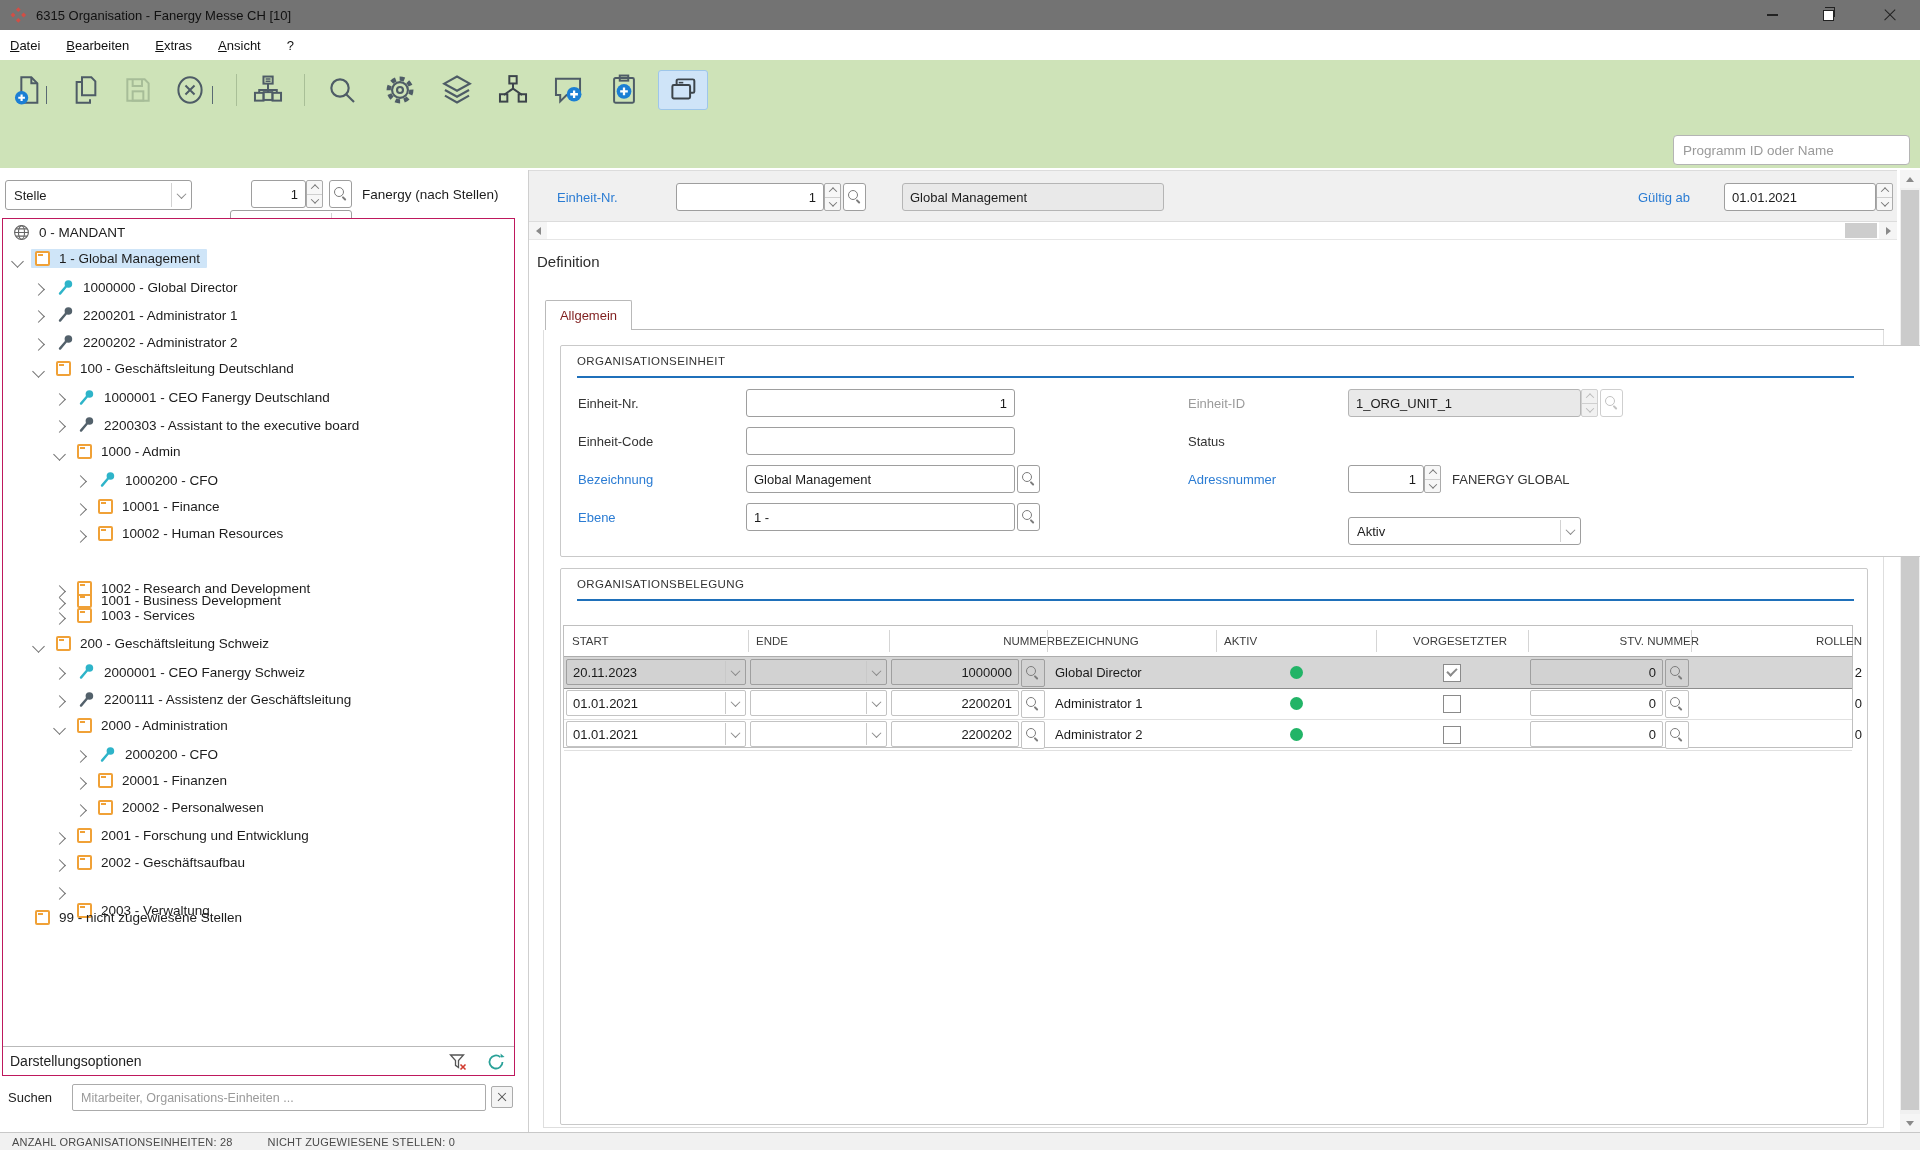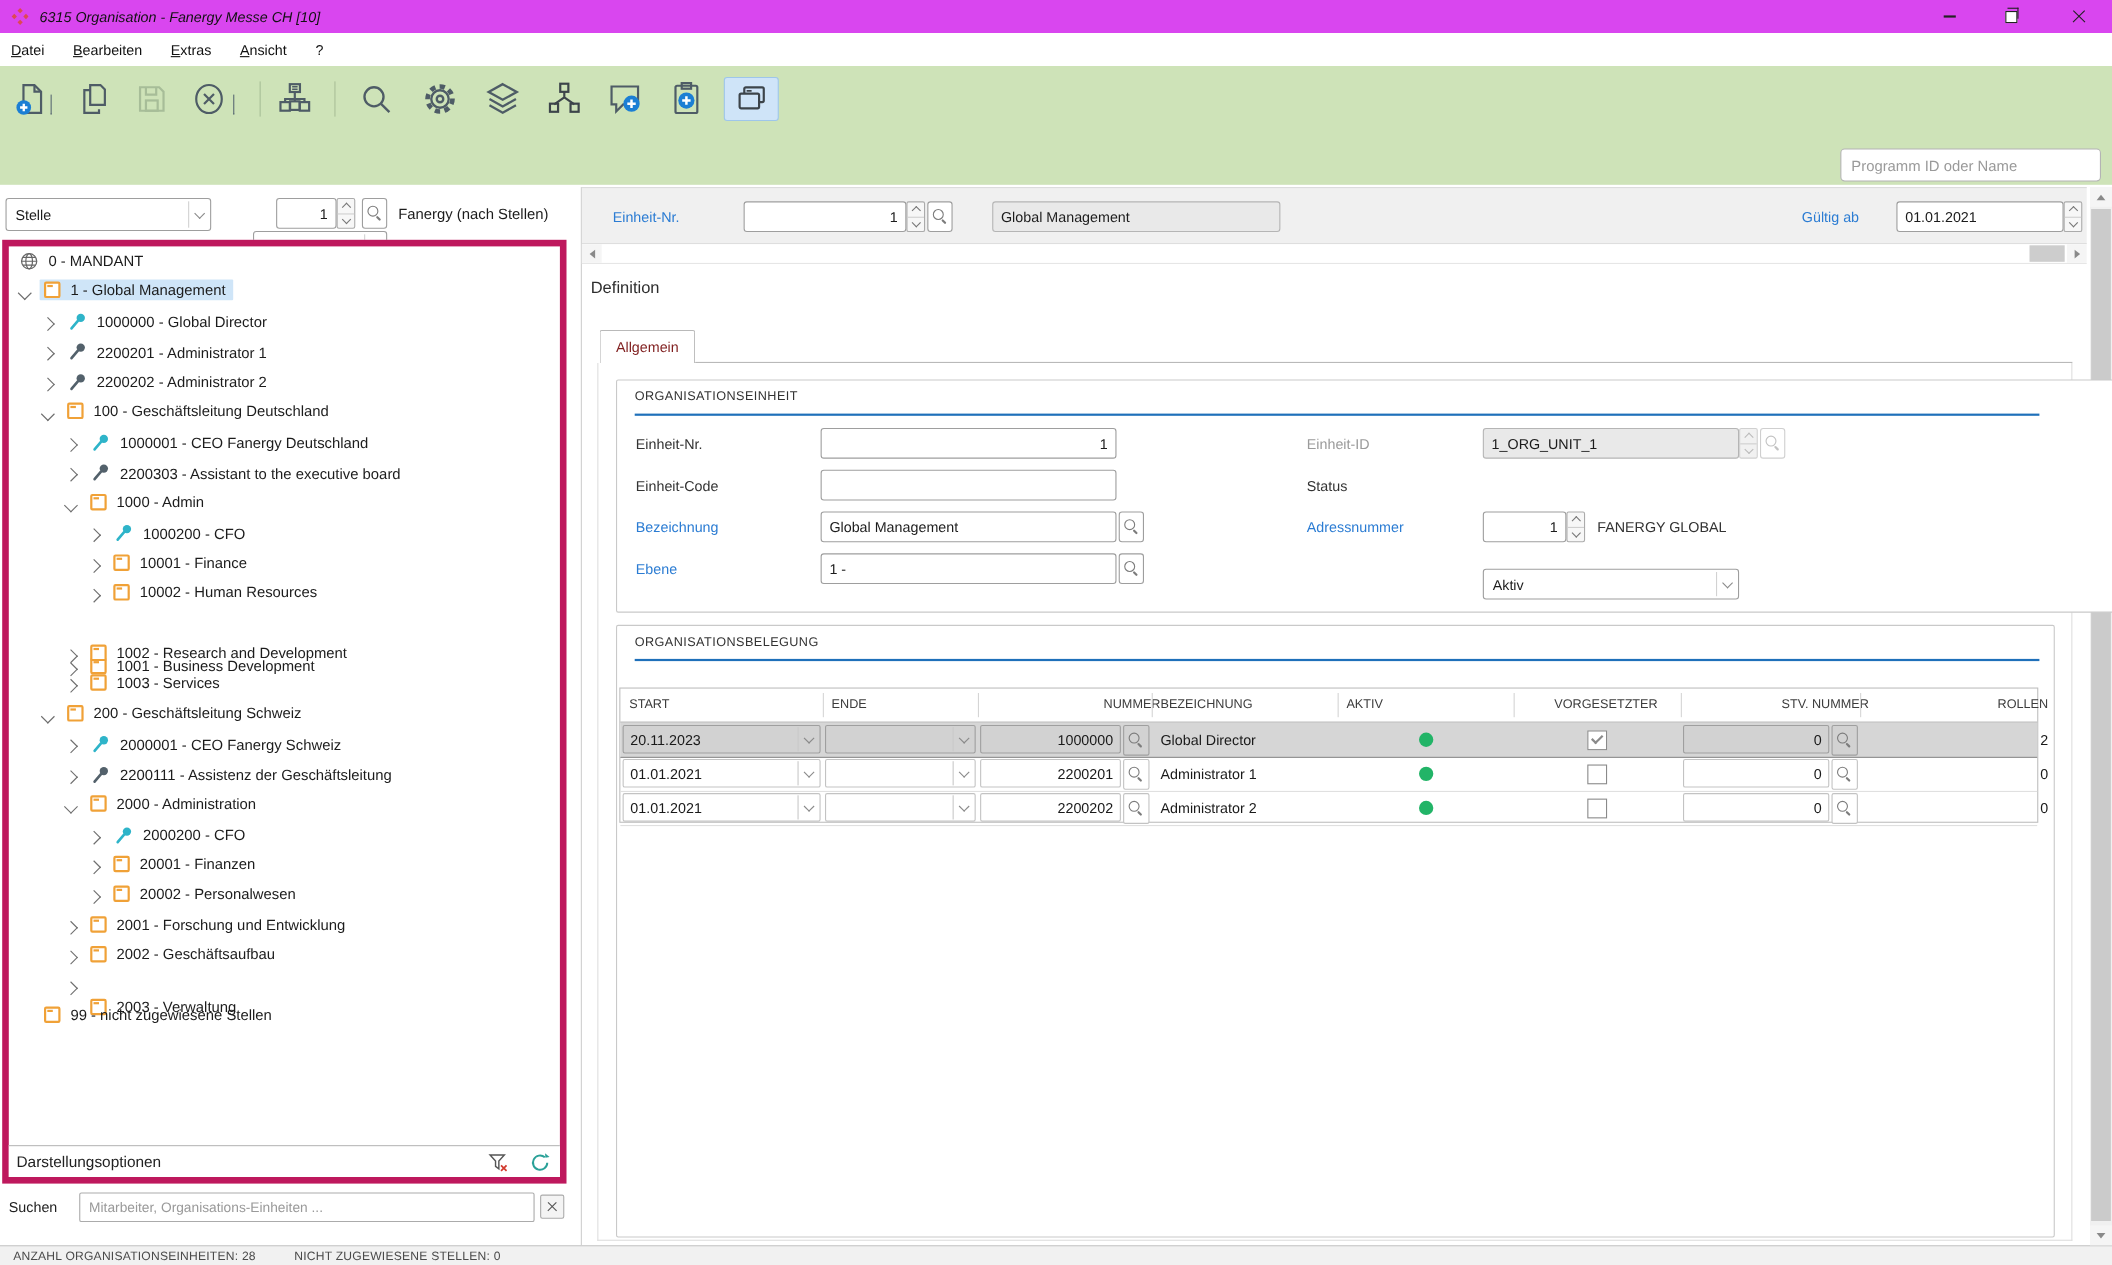--- a/index.html
+++ b/index.html
@@ -1,21 +1,21 @@
 <!DOCTYPE html>
 <html><head>
 <meta charset="utf-8">
 <style>
   html,body{margin:0;padding:0;}
   body{width:1920px;height:1150px;position:relative;overflow:hidden;background:#fff;
        font-family:"Liberation Sans",sans-serif;color:#222;}
   .abs{position:absolute;box-sizing:border-box;}
 
   
-  #titlebar{left:0;top:0;width:1920px;height:30px;background:#d946ef;font-style:italic;}
+  #titlebar{left:0;top:0;width:1920px;height:30px;background:#737373;}
   #title-text{left:36px;top:0;height:30px;display:flex;align-items:center;font-size:13px;color:#111;}
   .winbtn{top:0;width:46px;height:30px;display:flex;align-items:center;justify-content:center;}
   .minbar{width:11px;height:1.5px;background:#222;}
   .restore{position:relative;width:9px;height:9px;border:1.2px solid #222;background:#fff;}
   .restore::before{content:"";position:absolute;left:1.5px;top:-3.5px;width:9px;height:9px;border:1.2px solid #222;border-left:none;border-bottom:none;}
   .xbar{position:absolute;width:15px;height:1.4px;background:#222;left:50%;top:50%;}
   .x1{transform:translate(-50%,-50%) rotate(45deg);} .x2{transform:translate(-50%,-50%) rotate(-45deg);}
 
   
   #menubar{left:0;top:30px;width:1920px;height:30px;display:flex;align-items:center;padding-left:10px;gap:26px;box-sizing:border-box;}
@@ -55,21 +55,21 @@
   .magbtn.dis .mag::before{border-color:#c2c2c2;} .magbtn.dis .mag::after{background:#c2c2c2;}
   .lbl{font-size:13px;color:#333;white-space:nowrap;}
   .lbl.link{color:#2b7cd3;} .lbl.dis{color:#9b9b9b;}
   .combo{border:1px solid #9e9e9e;border-radius:3px;background:#fff;font-size:13px;color:#1c1c1c;
          display:flex;align-items:center;padding:0 0 0 8px;height:30px;position:relative;}
   .combo .cbtn{position:absolute;right:0;top:2px;bottom:2px;width:19px;border-left:1px solid #d2d2d2;
                display:flex;align-items:center;justify-content:center;}
   .cchev{width:6px;height:6px;border-right:1.4px solid #8a8a8a;border-bottom:1.4px solid #8a8a8a;transform:rotate(45deg) translate(-1px,-1px);}
 
   
-  #treebox{left:2px;top:218px;width:513px;height:858px;border:6px solid #be185d;background:#fff;}
+  #treebox{left:2px;top:218px;width:513px;height:858px;border:1px solid #be185d;background:#fff;}
   .tree-row{position:absolute;left:0;width:100%;height:27px;}
   .exp{position:absolute;width:8px;height:8px;}
   .exp.closed{border-right:1.5px solid #6e6e6e;border-bottom:1.5px solid #6e6e6e;transform:rotate(-45deg);}
   .exp.open{border-right:1.5px solid #6e6e6e;border-bottom:1.5px solid #6e6e6e;transform:rotate(45deg);}
   .tree-content{position:absolute;display:inline-flex;align-items:center;gap:9px;padding:2px 7px 2px 4px;border-radius:1px;}
   .tree-content.sel{background:#cfe5f8;}
   .tree-label{font-size:13.5px;color:#1c1c1c;white-space:nowrap;}
   .ic-unit{width:11px;height:11px;border:2px solid #f0a137;border-radius:2px;background:#fff;position:relative;flex:0 0 auto;}
   .ic-unit::after{content:"";position:absolute;left:1px;top:1px;width:5px;height:2px;background:#f0a137;}
   #tree-footer{left:0;bottom:0;width:100%;height:29px;border-top:1px solid #b9b9b9;background:#fff;display:flex;align-items:center;}

